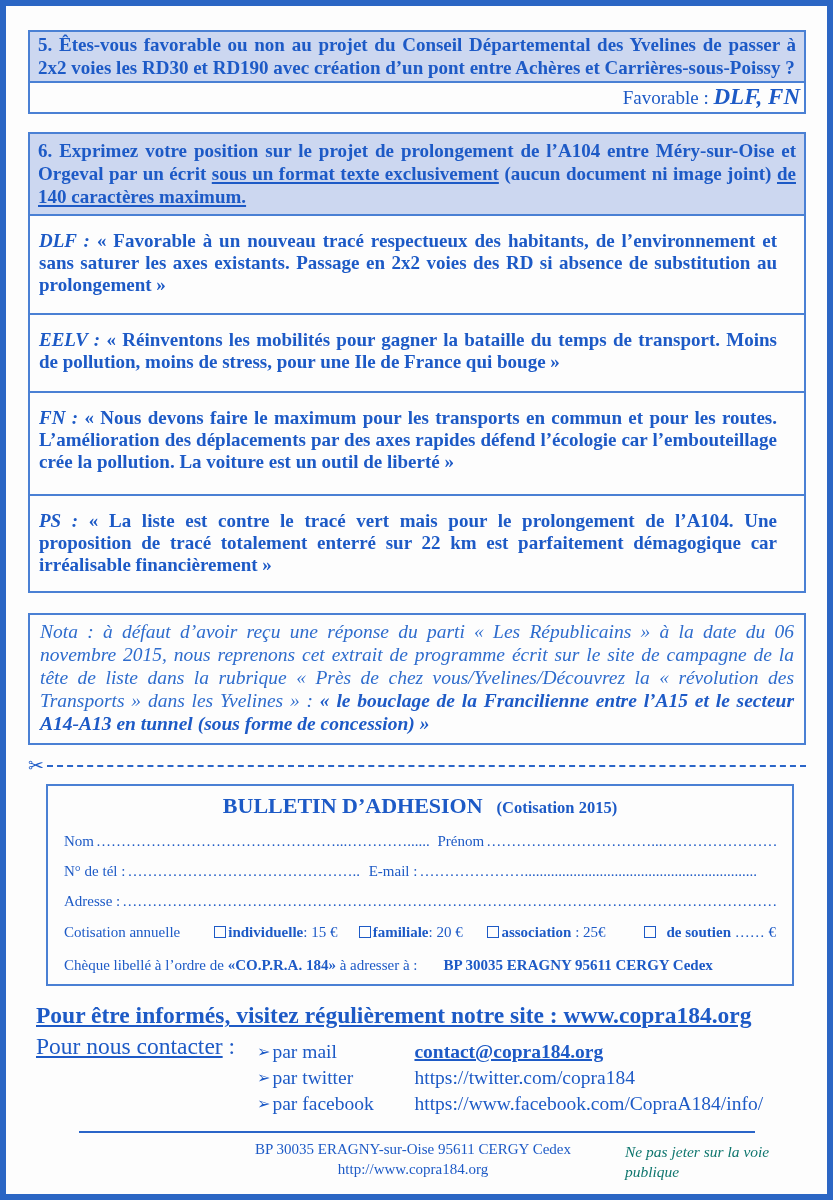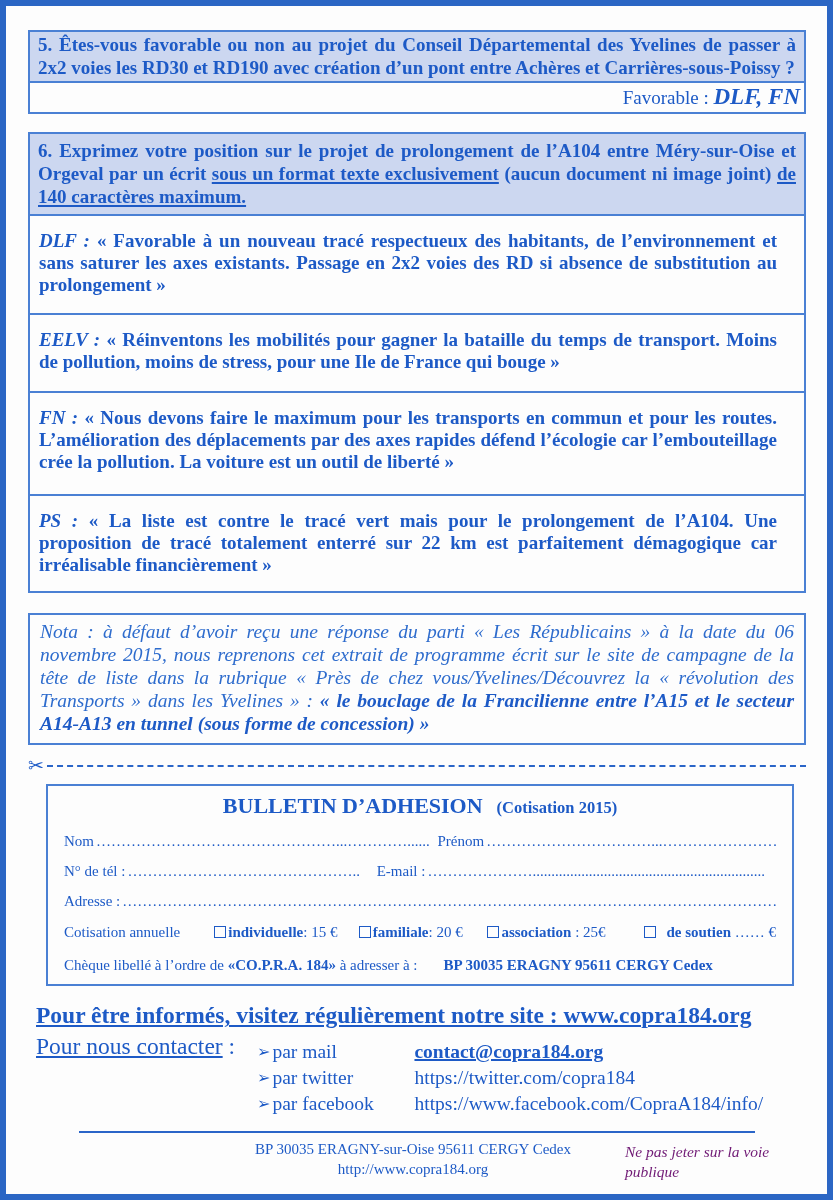--- a/index.html
+++ b/index.html
@@ -119,21 +119,21 @@
     margin: 0 0 0 105px;
   }
   .footer-note {
     position: absolute;
     right: 42px;
     bottom: 12px;
     width: 160px;
     font-style: italic;
     font-size: 15.5px;
     line-height: 20px;
-    color: #701a75;
+    color: #0f766e;
   }
 </style>
 </head>
 <body>
 
 <div class="page">
 
   <div class="qbox" style="border-bottom-width:2px;">
     <div class="qheader">5. Êtes-vous favorable ou non au projet du Conseil Départemental des Yvelines de passer à 2x2 voies les RD30 et RD190 avec création d’un pont entre Achères et Carrières-sous-Poissy ?</div>
     <div class="qrow"><span>Favorable : </span><span class="answer-parties">DLF, FN</span></div>
@@ -169,21 +169,21 @@
   <div class="bulletin">
     <div class="bulletin-title">
       <span class="t1">BULLETIN D’ADHESION</span><span class="t2">(Cotisation 2015)</span>
     </div>
     <div class="form-line">
       <span class="lbl">Nom</span><span>…………………………………………...…………......</span>
       <span class="lbl" style="margin-left:4px;">Prénom</span><span>……………………………...……………………..</span>
     </div>
     <div class="form-line">
       <span class="lbl">N° de tél :</span><span>………………………………………..</span>
-      <span class="lbl" style="margin-left:13px;">E-mail :</span><span>…………………..............................................................</span>
+      <span class="lbl" style="margin-left:5px;">E-mail :</span><span>…………………..............................................................</span>
     </div>
     <div class="form-line">
       <span class="lbl">Adresse :</span><span>……………………………………………………………………………………………………………………</span>
     </div>
     <div class="coti-line">
       <span class="coti-intro">Cotisation annuelle</span>
       <span class="opt"><span class="checkbox"></span><span class="bold">individuelle</span><span>: 15 €</span></span>
       <span class="coti-gap1"></span>
       <span class="opt"><span class="checkbox"></span><span class="bold">familiale</span><span>: 20 €</span></span>
       <span class="coti-gap2"></span>

